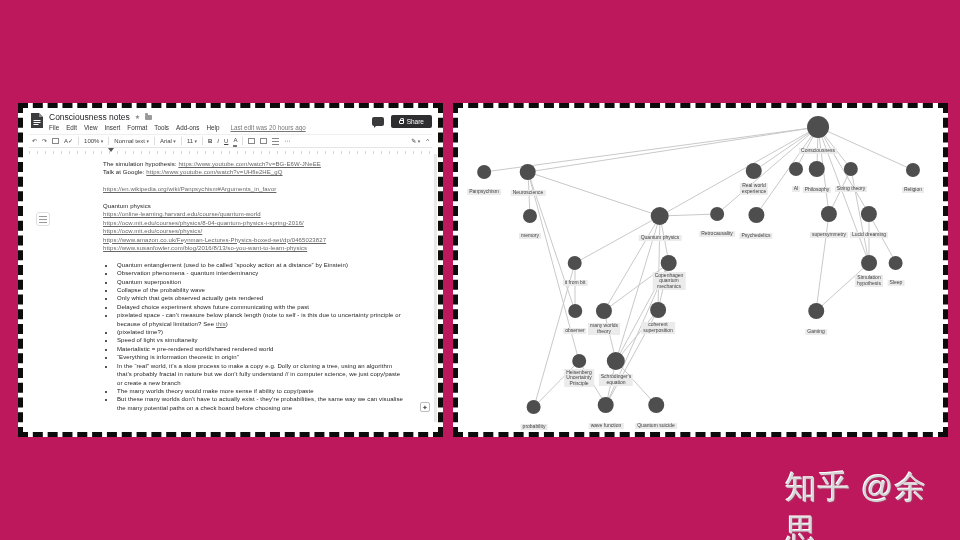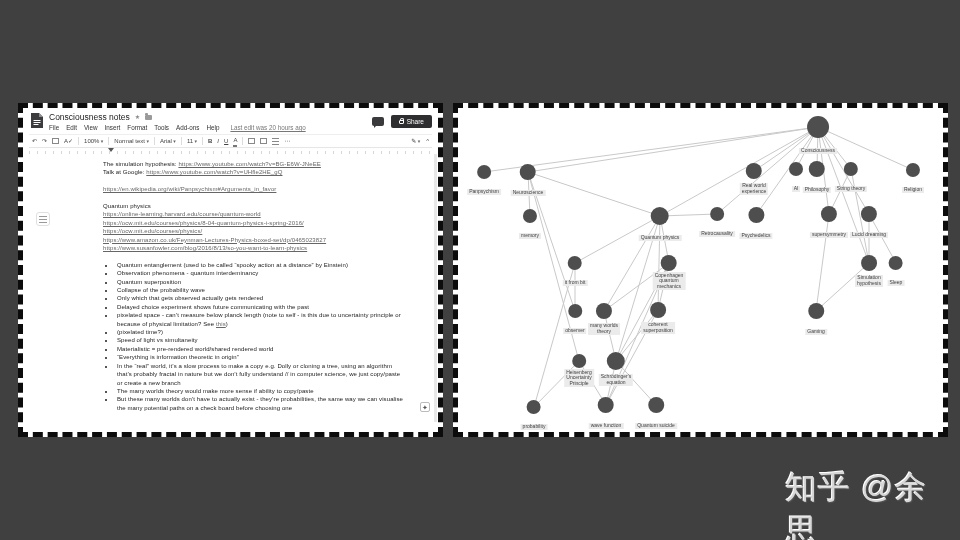--- a/index.html
+++ b/index.html
@@ -1,18 +1,18 @@
 <!DOCTYPE html>
 <html><head>
 <meta charset="utf-8">
 <style>
   * { margin:0; padding:0; box-sizing:border-box; }
   html,body { width:960px; height:540px; background:#fff; overflow:hidden;
               font-family:"Liberation Sans", sans-serif; }
-  .stage { position:relative; width:960px; height:540px; background:#404040; }
+  .stage { position:relative; width:960px; height:540px; background:#be185d; }
 
   
   .panel { position:absolute; border:5px dashed #0c0c0c; background:#fff; }
   .panel-left  { left:18px;  top:103px; width:425px; height:334px; }
   .panel-right { left:453px; top:103px; width:495px; height:334px; }
 
   
   .docs { position:absolute; inset:0; overflow:hidden; background:#fff; }
   .docs-header { display:flex; align-items:flex-start; padding:4px 6px 1px 6px; }
   .docs-appicon { width:12px; height:15px; margin:1px 6px 0 2px; flex:none; }

